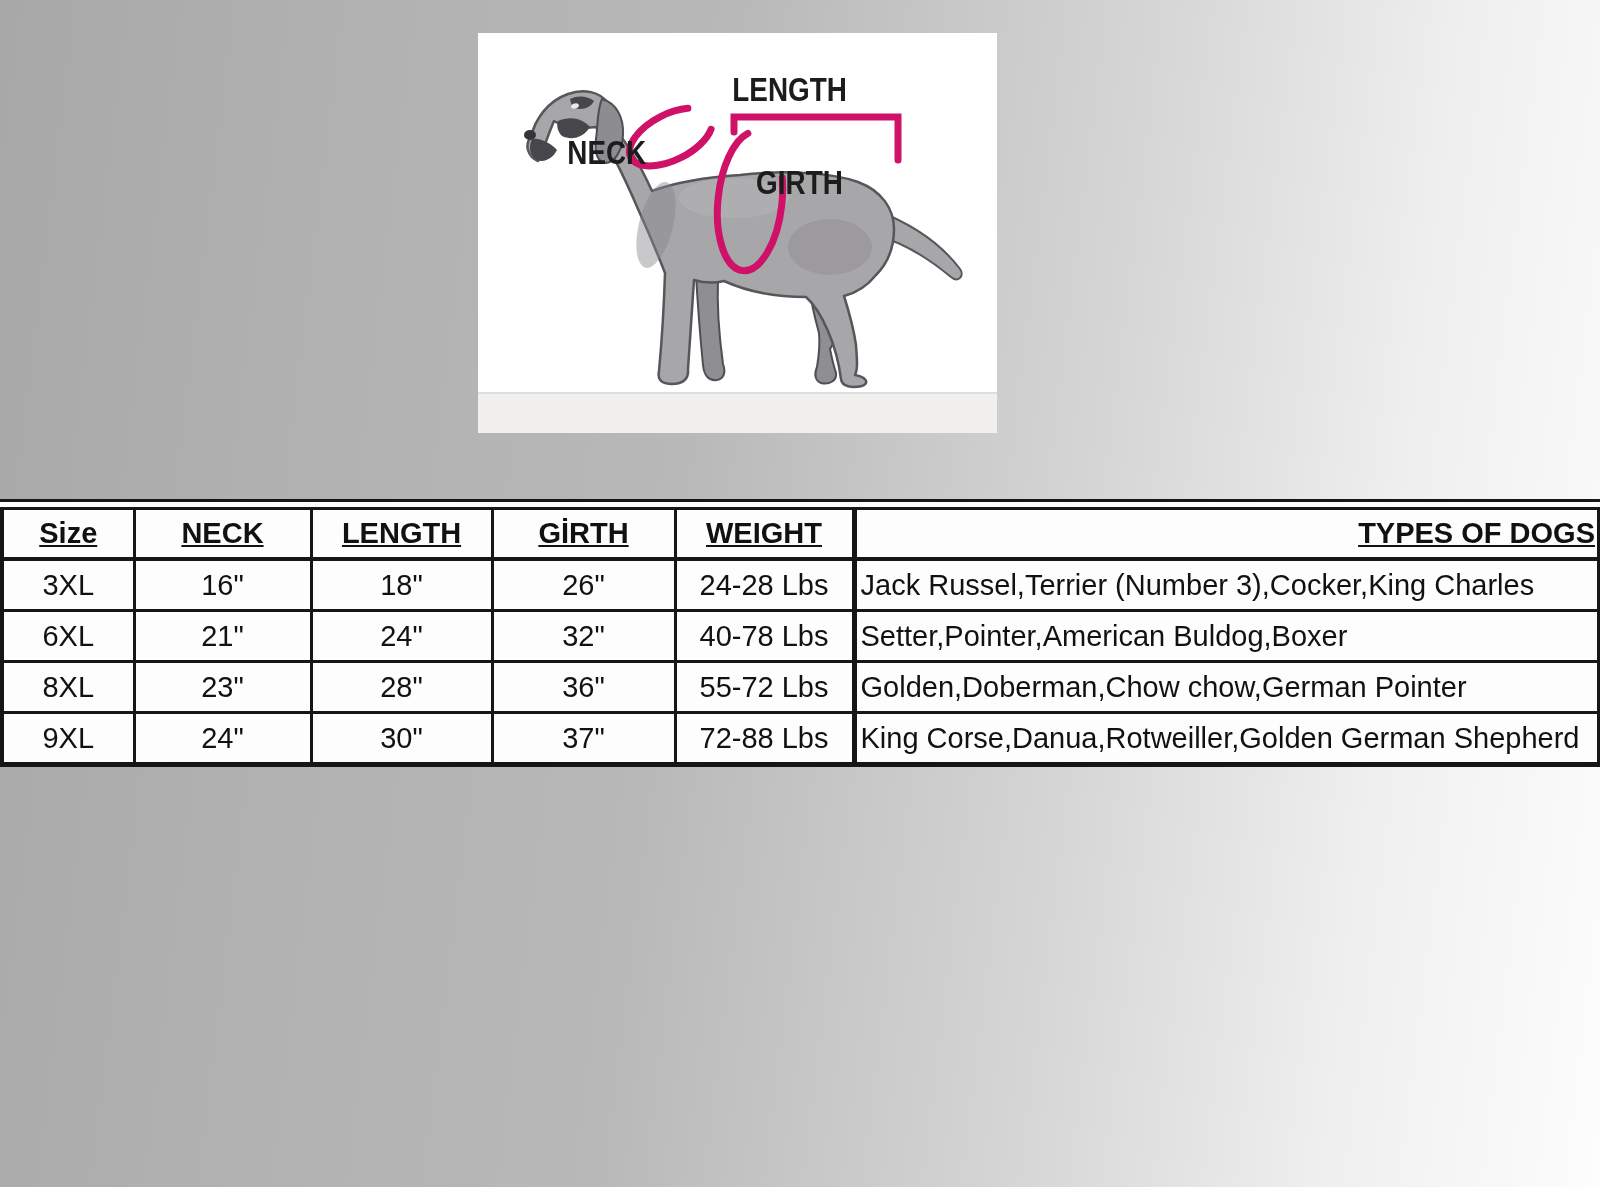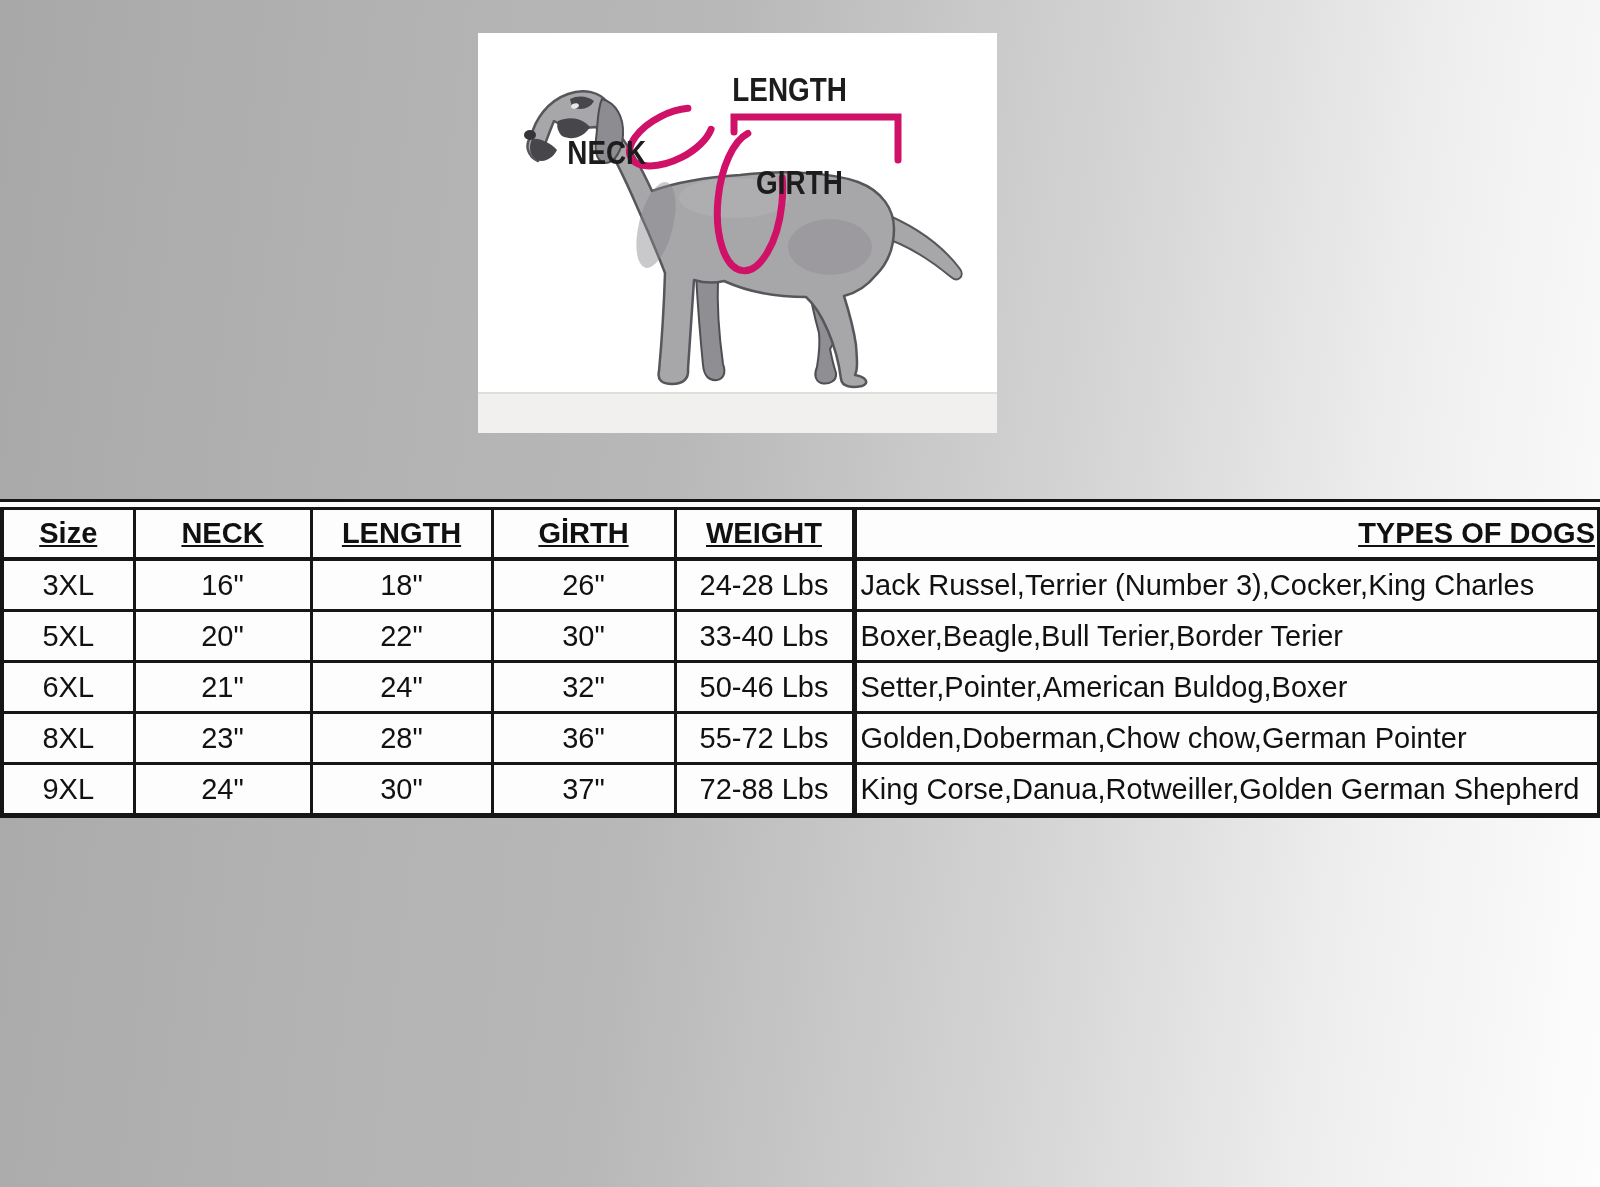--- a/index.html
+++ b/index.html
@@ -113,35 +113,27 @@
   <tr>
     <td class="cell-size">3XL</td>
     <td>16"</td>
     <td>18"</td>
     <td>26"</td>
     <td>24-28 Lbs</td>
     <td class="col-types cell-types">Jack Russel,Terrier (Number 3),Cocker,King Charles</td>
   </tr>
 
 
-  <tr>
-    <td class="cell-size">5XL</td>
-    <td>20"</td>
-    <td>22"</td>
-    <td>30"</td>
-    <td>33-40 Lbs</td>
-    <td class="col-types cell-types">Boxer,Beagle,Bull Terier,Border Terier</td>
-  </tr>
 
   <tr>
     <td class="cell-size">6XL</td>
     <td>21"</td>
     <td>24"</td>
     <td>32"</td>
-    <td>50-46 Lbs</td>
+    <td>40-78 Lbs</td>
     <td class="col-types cell-types">Setter,Pointer,American Buldog,Boxer</td>
   </tr>
 
 
   <tr>
     <td class="cell-size">8XL</td>
     <td>23"</td>
     <td>28"</td>
     <td>36"</td>
     <td>55-72 Lbs</td>

